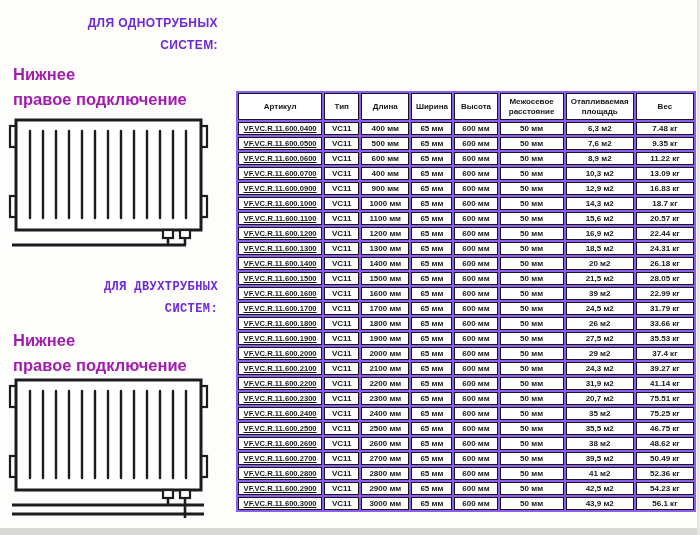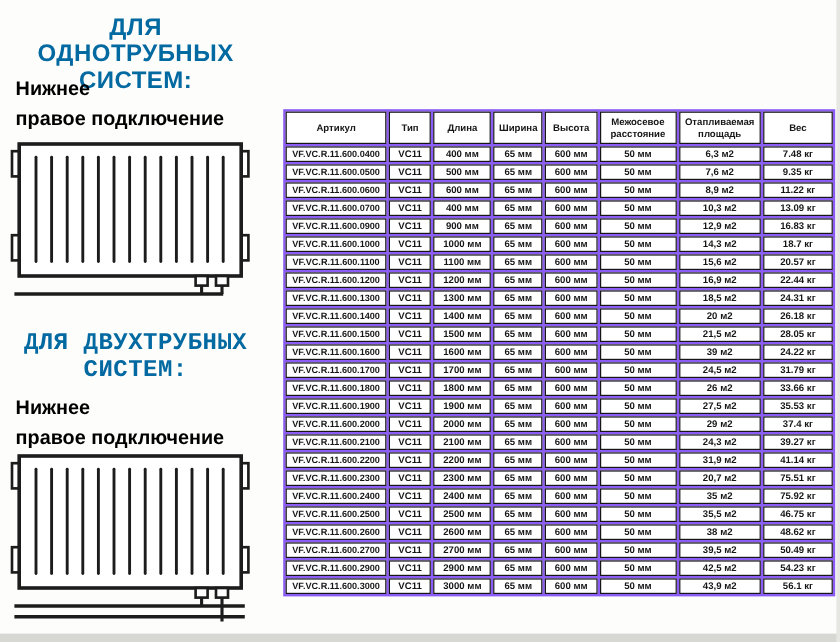--- a/index.html
+++ b/index.html
@@ -9,28 +9,28 @@
     font-family:"Liberation Sans","DejaVu Sans",sans-serif;
     color:#1c1c1c;
   }
   .canvas{position:absolute;inset:0;background:#fdfdfc;}
   .photo-edge-bottom{position:absolute;left:0;bottom:0;width:100%;height:7px;background:#d7d7d4;}
   .photo-edge-right{position:absolute;right:0;top:0;width:3px;height:100%;background:#e6e6e3;}
 
   
   .left-panel{position:absolute;left:0;top:0;width:232px;height:535px;}
   .section-title{
-    position:absolute;left:8px;width:210px;text-align:center;
-    font-size:20px;font-weight:bold;line-height:22px;letter-spacing:.4px;color:#0369a1;
+    position:absolute;left:8px;width:210px;text-align:right;
+    font-size:12px;font-weight:bold;line-height:22px;letter-spacing:.4px;color:#6d28d9;
   }
   .section-title.t1{top:12px;}
   .section-title.t2{top:276px;font-family:Liberation Mono, monospace;}
   .section-sub{
     position:absolute;left:13px;width:215px;text-align:left;
-    font-size:16.5px;font-weight:bold;line-height:25px;color:#000000;
+    font-size:16.5px;font-weight:bold;line-height:25px;color:#a21caf;
   }
   .section-sub.s1{top:62px;}
   .section-sub.s2{top:328px;}
   .diagram{position:absolute;left:4px;}
   .diagram.d1{top:110px;}
   .diagram.d2{top:374px;}
 
   
   .spec-table-wrap{position:absolute;left:236px;top:91px;width:462px;}
   table.spec{
@@ -42,21 +42,21 @@
     border:1px solid #161616;
     background:#fff;
     font-weight:bold;
     text-align:center;vertical-align:middle;
     padding:0 1px;box-sizing:border-box;
     color:#161616;
     overflow:hidden;white-space:nowrap;
   }
   table.spec th{height:27px;font-size:8px;line-height:9.5px;white-space:normal;}
   table.spec td{height:13px;font-size:8px;line-height:10px;}
-  table.spec td:first-child{font-size:7.6px;}
+  table.spec td:first-child{font-size:7.6px;text-decoration:underline;}
 </style>
 </head>
 <body>
 
 <div class="canvas">
 
   <div class="left-panel">
 
     <div class="section-title t1">
       <span style="display:block">ДЛЯ ОДНОТРУБНЫХ</span>
@@ -284,21 +284,21 @@
             <td>28.05 кг</td>
           </tr>
           <tr>
             <td>VF.VC.R.11.600.1600</td>
             <td>VC11</td>
             <td>1600 мм</td>
             <td>65 мм</td>
             <td>600 мм</td>
             <td>50 мм</td>
             <td>39 м2</td>
-            <td>24.22 кг</td>
+            <td>22.99 кг</td>
           </tr>
           <tr>
             <td>VF.VC.R.11.600.1700</td>
             <td>VC11</td>
             <td>1700 мм</td>
             <td>65 мм</td>
             <td>600 мм</td>
             <td>50 мм</td>
             <td>24,5 м2</td>
             <td>31.79 кг</td>
@@ -364,21 +364,21 @@
             <td>75.51 кг</td>
           </tr>
           <tr>
             <td>VF.VC.R.11.600.2400</td>
             <td>VC11</td>
             <td>2400 мм</td>
             <td>65 мм</td>
             <td>600 мм</td>
             <td>50 мм</td>
             <td>35 м2</td>
-            <td>75.92 кг</td>
+            <td>75.25 кг</td>
           </tr>
           <tr>
             <td>VF.VC.R.11.600.2500</td>
             <td>VC11</td>
             <td>2500 мм</td>
             <td>65 мм</td>
             <td>600 мм</td>
             <td>50 мм</td>
             <td>35,5 м2</td>
             <td>46.75 кг</td>
@@ -395,20 +395,30 @@
           </tr>
           <tr>
             <td>VF.VC.R.11.600.2700</td>
             <td>VC11</td>
             <td>2700 мм</td>
             <td>65 мм</td>
             <td>600 мм</td>
             <td>50 мм</td>
             <td>39,5 м2</td>
             <td>50.49 кг</td>
+          </tr>
+          <tr>
+            <td>VF.VC.R.11.600.2800</td>
+            <td>VC11</td>
+            <td>2800 мм</td>
+            <td>65 мм</td>
+            <td>600 мм</td>
+            <td>50 мм</td>
+            <td>41 м2</td>
+            <td>52.36 кг</td>
           </tr>
           <tr>
             <td>VF.VC.R.11.600.2900</td>
             <td>VC11</td>
             <td>2900 мм</td>
             <td>65 мм</td>
             <td>600 мм</td>
             <td>50 мм</td>
             <td>42,5 м2</td>
             <td>54.23 кг</td>

